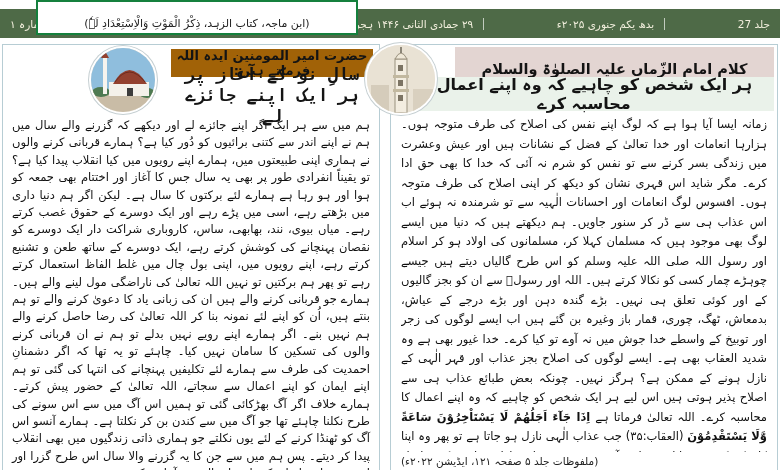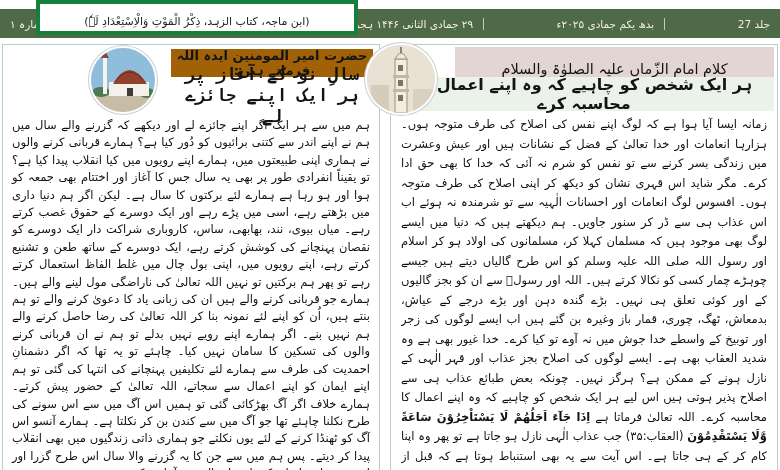--- a/index.html
+++ b/index.html
@@ -12,34 +12,34 @@
   .gbar{
     position:absolute;left:0;right:0;top:9px;height:29px;
     background:#4e6a47;display:flex;flex-direction:row;
     justify-content:space-between;align-items:center;
     color:#f2efdd;font-size:10.5px;white-space:nowrap;
   }
   .gbar .cell{padding:0 10px;}
   .gbar .cell + .cell{border-right:1px solid rgba(255,255,255,.65);}
   .hadith-box{
     position:absolute;left:36px;top:0;width:322px;height:35px;
-    background:#ffffff;border:4px solid #15803d;box-sizing:border-box;
+    background:#ffffff;border:2px solid #15803d;box-sizing:border-box;
     display:flex;align-items:flex-end;justify-content:center;
     font-size:11px;color:#222;padding-bottom:3px;overflow:hidden;
   }
   
   .col{
     position:absolute;top:44px;height:432px;
     border:1px solid #b7cdd4;box-sizing:border-box;background:#fff;
   }
   .col-left{left:2px;width:378px;}
   .col-right{left:390px;width:388px;}
   .col-header{position:relative;height:68px;}
   .bar{position:absolute;display:flex;align-items:center;justify-content:center;text-align:center;}
-  .r-kicker{top:2px;right:3px;left:64px;height:44px;background:#e3d5d2;font-size:14.5px;font-weight:normal;}
+  .r-kicker{top:2px;right:3px;left:64px;height:44px;background:#e3d5d2;font-size:14.5px;font-weight:bold;}
   .r-headline{top:32px;right:3px;left:3px;height:34px;background:#eaf2ea;font-size:16px;font-weight:bold;}
   .l-kicker{top:4px;right:6px;left:168px;height:28px;background:#a16207;font-size:13px;font-weight:bold;}
   .l-headline{top:35px;right:6px;left:168px;height:30px;background:#ffffff;font-size:17px;font-weight:bold;font-family:Liberation Mono, monospace;}
   .circle{
     position:absolute;border-radius:50%;border:2px solid #ffffff;
     box-shadow:0 0 0 1px #c4ced1;overflow:hidden;background:#e9e2d6;z-index:3;
   }
   .circle svg{display:block;}
   .c-left{left:86px;top:1px;width:64px;height:64px;}
   .c-right{left:-26px;top:-2px;width:68px;height:68px;}
@@ -53,21 +53,21 @@
   .verse{font-weight:bold;}
   .ref-line{flex:0 0 auto;text-align:left;font-size:10.5px;color:#222;padding-top:3px;}
 </style>
 </head>
 <body>
 
 <div class="page">
 
   <div class="gbar">
     <span class="cell">جلد 27</span>
-    <span class="cell">بدھ یکم جمادی ۲۰۲۵ء</span>
+    <span class="cell">بدھ یکم جنوری ۲۰۲۵ء</span>
     <span class="cell">۲۹ جمادی الثانی ۱۴۴۶ ہجری</span>
     <span class="cell">یکم صلح ۱۴۰۳ ہجری شمسی</span>
     <span class="cell">شمارہ ۱</span>
   </div>
 
   <div class="hadith-box">
     <span>(ابن ماجہ، کتاب الزہد، ذِکْرُ الْمَوْتِ وَالْاِسْتِعْدَادِ لَہٗ)</span>
   </div>
 
   <div class="col col-left">
@@ -120,16 +120,17 @@
         <span>ہر ایک شخص کو چاہیے کہ وہ اپنے اعمال کا محاسبہ کرے</span>
       </div>
     </div>
     <div class="rbody-wrap">
       <div class="body-text rbody">
         <span>زمانہ ایسا آیا ہوا ہے کہ لوگ اپنے نفس کی اصلاح کی طرف متوجہ ہوں۔ ہزارہا انعامات اور خدا تعالیٰ کے فضل کے نشانات ہیں اور عیش وعشرت میں زندگی بسر کرنے سے تو نفس کو شرم نہ آئی کہ خدا کا بھی حق ادا کرے۔ مگر شاید اس قہری نشان کو دیکھ کر اپنی اصلاح کی طرف متوجہ ہوں۔ افسوس لوگ انعامات اور احسانات الٰہیہ سے تو شرمندہ نہ ہوئے اب اس عذاب ہی سے ڈر کر سنور جاویں۔ ہم دیکھتے ہیں کہ دنیا میں ایسے لوگ بھی موجود ہیں کہ مسلمان کہلا کر، مسلمانوں کی اولاد ہو کر اسلام اور رسول اللہ صلی اللہ علیہ وسلم کو اس طرح گالیاں دیتے ہیں جیسے چوہڑے چمار کسی کو نکالا کرتے ہیں۔ اللہ اور رسولؐ سے ان کو بجز گالیوں کے اور کوئی تعلق ہی نہیں۔ بڑے گندہ دہن اور بڑے درجے کے عیاش، بدمعاش، ٹھگ، چوری، قمار باز وغیرہ بن گئے ہیں اب ایسے لوگوں کی زجر اور توبیخ کے واسطے خدا جوش میں نہ آوے تو کیا کرے۔ خدا غیور بھی ہے وہ شدید العقاب بھی ہے۔ ایسے لوگوں کی اصلاح بجز عذاب اور قہر الٰہی کے نازل ہونے کے ممکن ہے؟ ہرگز نہیں۔ چونکہ بعض طبائع عذاب ہی سے اصلاح پذیر ہوتی ہیں اس لیے ہر ایک شخص کو چاہیے کہ وہ اپنے اعمال کا محاسبہ کرے۔ اللہ تعالیٰ فرماتا ہے</span>
         <span class="verse">اِذَا جَآءَ اَجَلُهُمْ لَا يَسْتَاْخِرُوْنَ سَاعَةً وَّلَا يَسْتَقْدِمُوْنَ</span>
         <span>(العقاب:۳۵)</span>
         <span>جب عذاب الٰہی نازل ہو جاتا ہے تو پھر وہ اپنا کام کر کے ہی جاتا ہے۔ اس آیت سے یہ بھی استنباط ہوتا ہے کہ قبل از نزول عذاب توبہ و استغفار سے وہ عذاب ٹل بھی جایا کرتا ہے۔</span>
       </div>
+      <div class="ref-line">(ملفوظات جلد ۵ صفحہ ۱۲۱، ایڈیشن ۲۰۲۲ء)</div>
     </div>
   </div>
 
 </div>
 
 </body></html>

